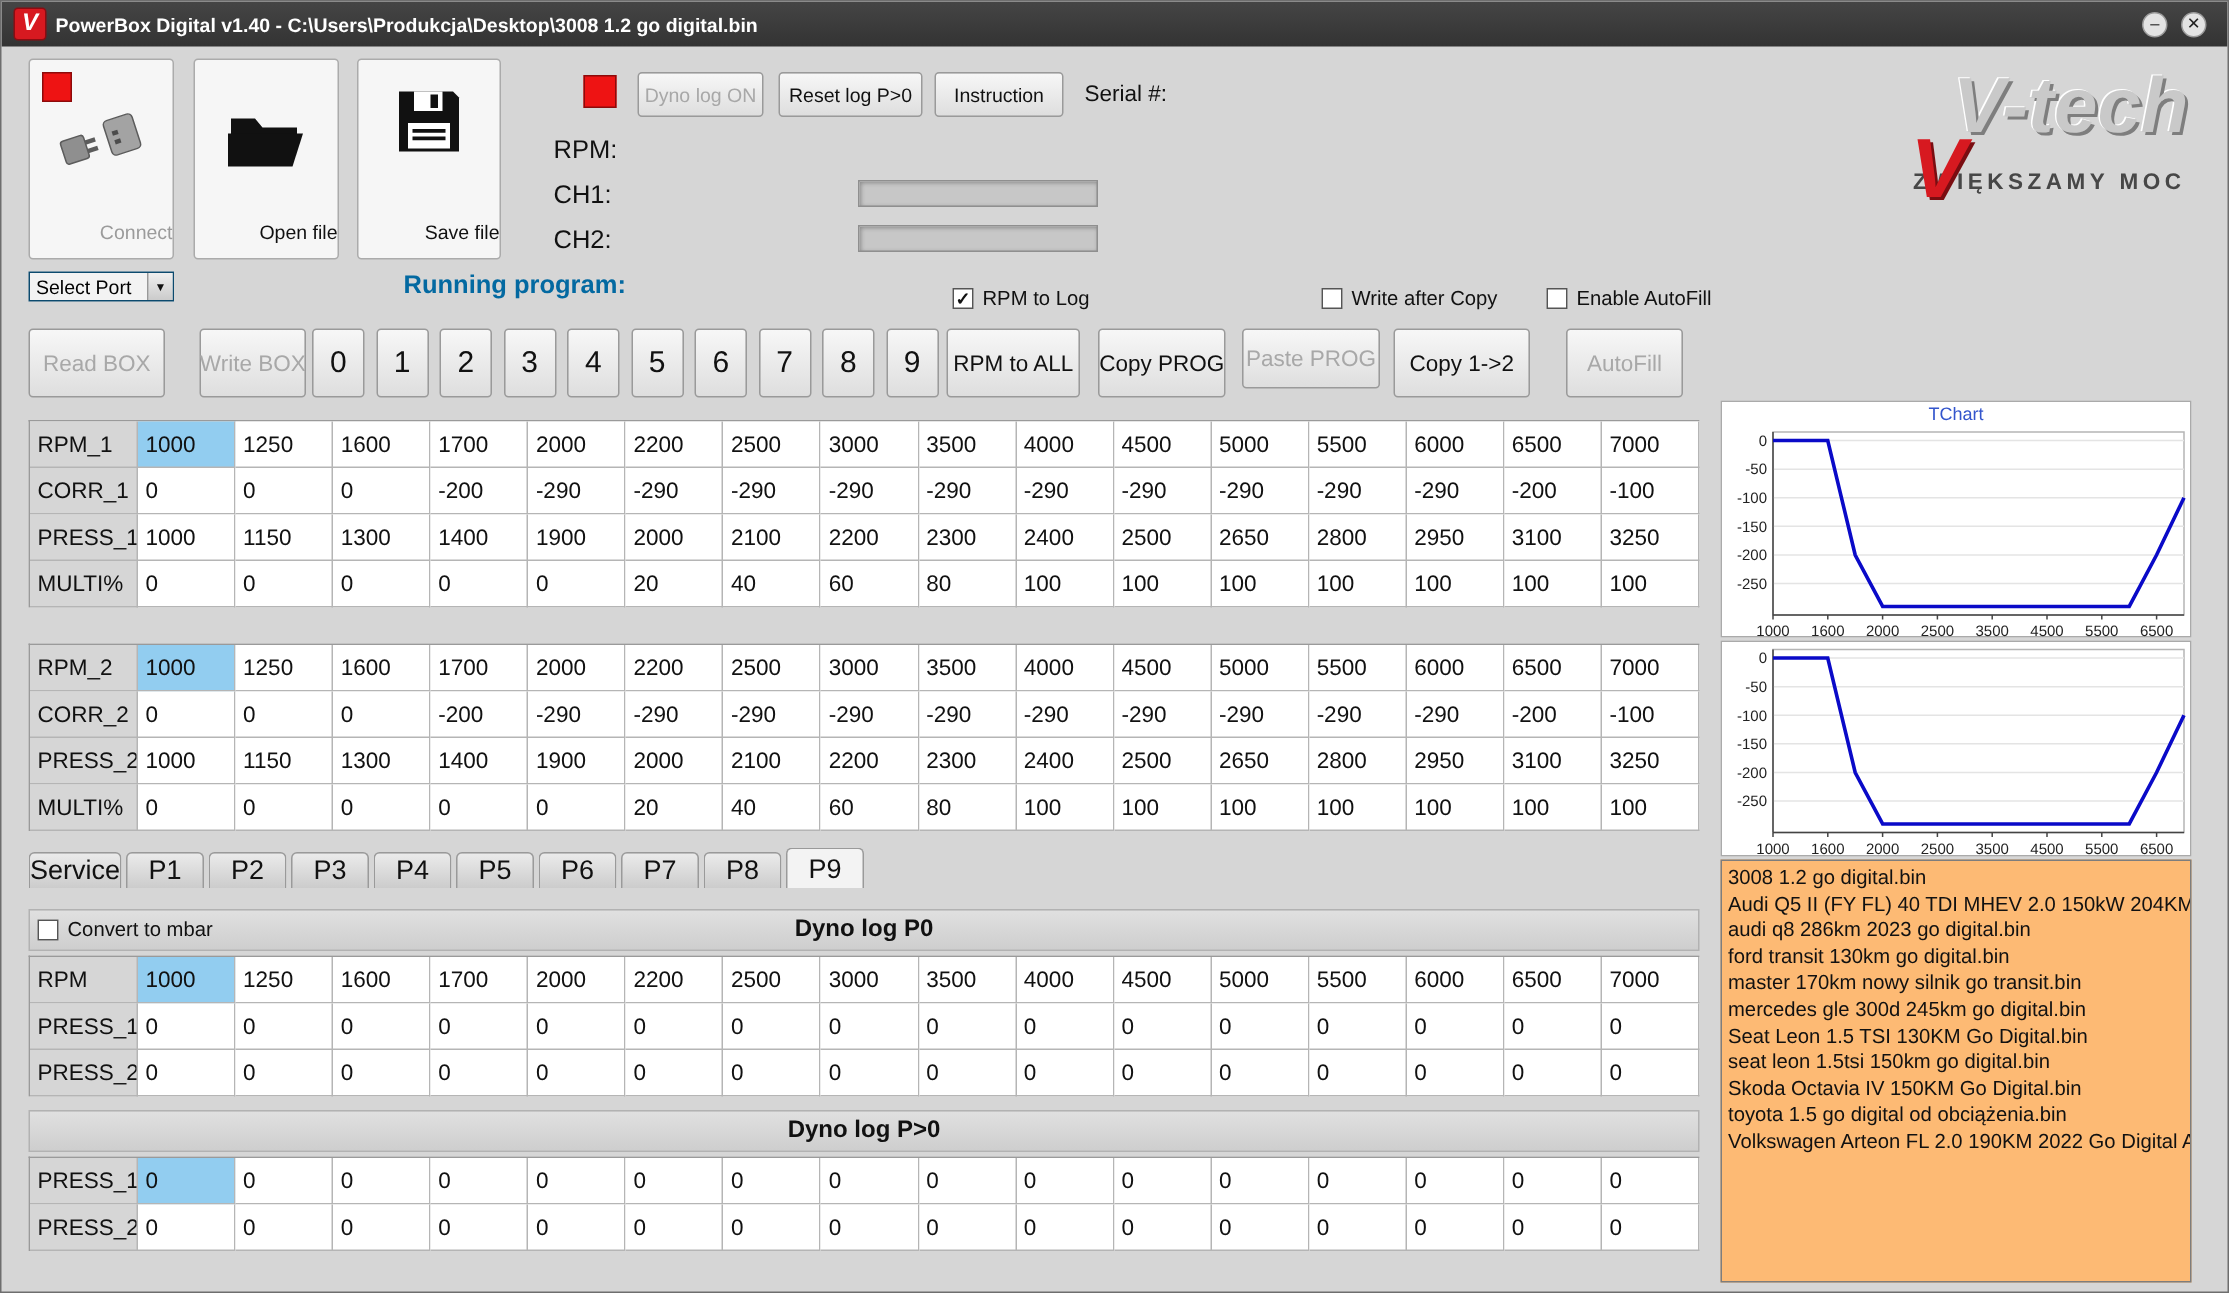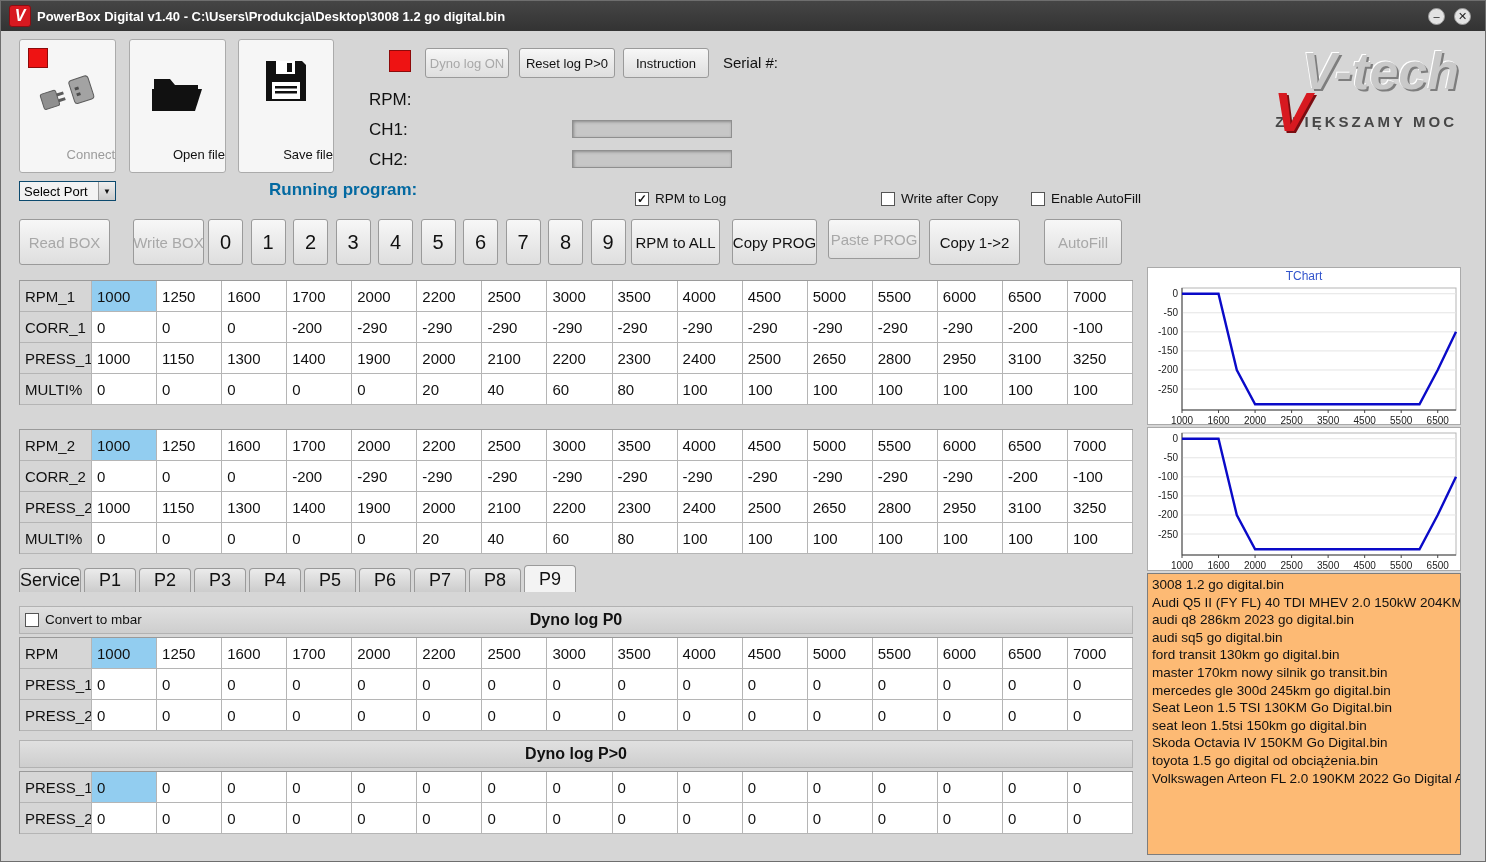--- a/index.html
+++ b/index.html
@@ -521,21 +521,20 @@
         <line x1="34" y1="5" x2="34" y2="127" stroke="#444"></line>
         <line x1="34" y1="127" x2="308" y2="127" stroke="#444"></line>
         <polyline points="34.0,10.7 52.3,10.7 70.5,10.7 88.8,87.0 107.1,121.3 125.3,121.3 143.6,121.3 161.9,121.3 180.1,121.3 198.4,121.3 216.7,121.3 234.9,121.3 253.2,121.3 271.5,121.3 289.7,87.0 308.0,48.8" fill="none" stroke="#0a0ac8" stroke-width="2.4"></polyline>
       </svg>
   </div>
 
   <div id="filelist">
       <div class="file-item">3008 1.2 go digital.bin</div>
       <div class="file-item">Audi Q5 II (FY FL) 40 TDI MHEV 2.0 150kW 204KM (</div>
       <div class="file-item">audi q8 286km 2023 go digital.bin</div>
-      <div class="file-item">audi sq5 go digital.bin</div>
       <div class="file-item">ford transit 130km go digital.bin</div>
       <div class="file-item">master 170km nowy silnik go transit.bin</div>
       <div class="file-item">mercedes gle 300d 245km go digital.bin</div>
       <div class="file-item">Seat Leon 1.5 TSI 130KM Go Digital.bin</div>
       <div class="file-item">seat leon 1.5tsi 150km go digital.bin</div>
       <div class="file-item">Skoda Octavia IV 150KM Go Digital.bin</div>
       <div class="file-item">toyota 1.5 go digital od obciążenia.bin</div>
       <div class="file-item">Volkswagen Arteon FL 2.0 190KM 2022 Go Digital Au</div>
     </div>
 

